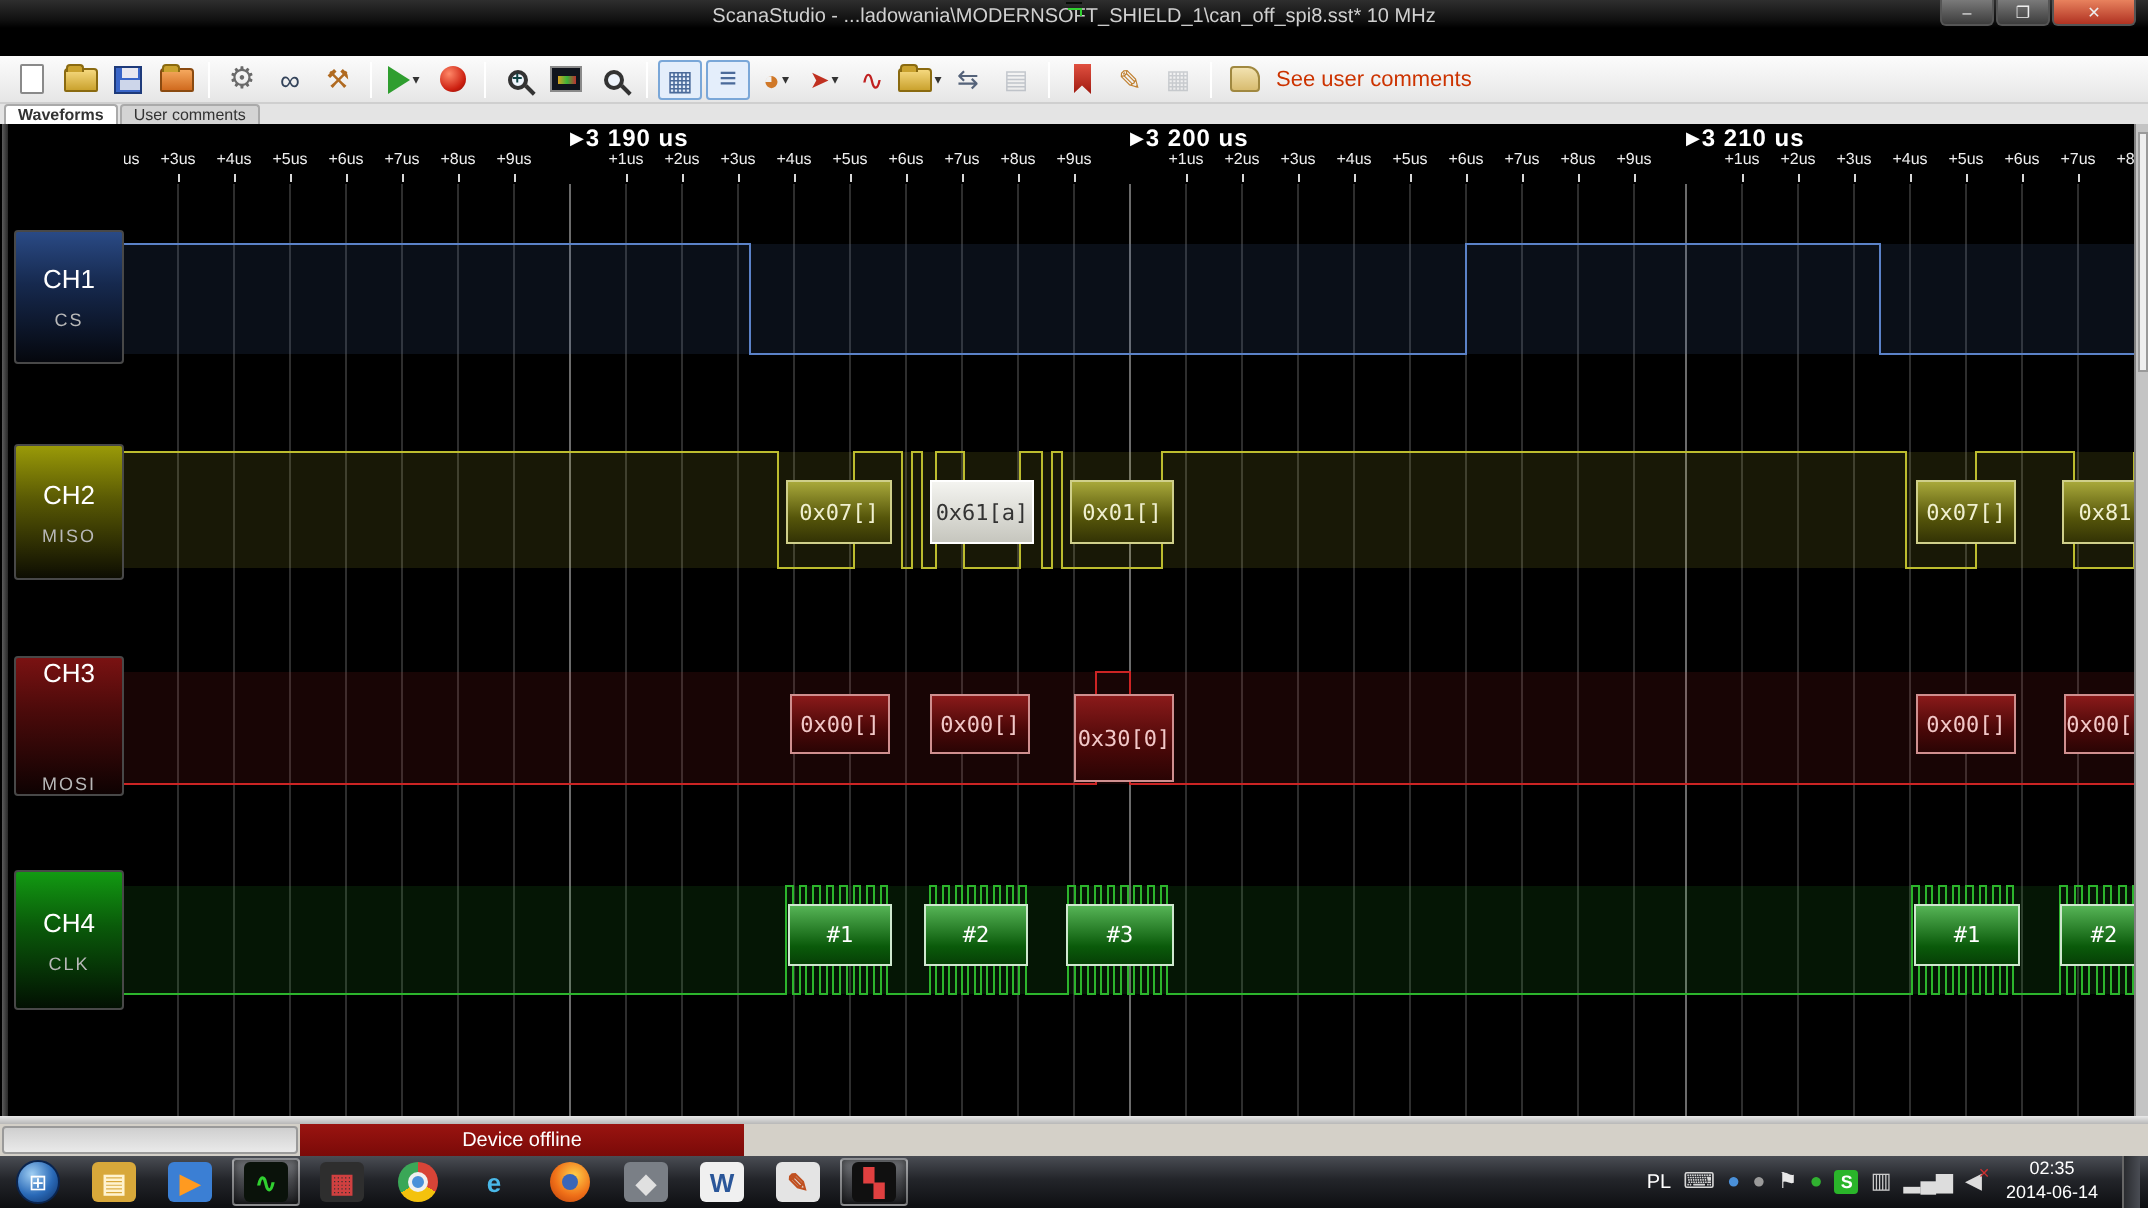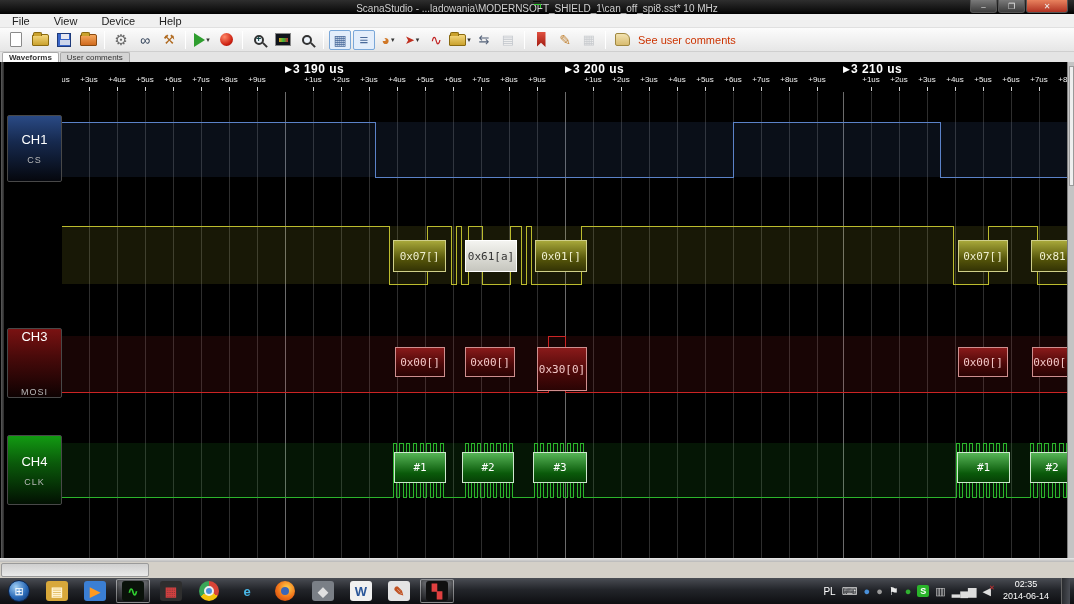--- a/index.html
+++ b/index.html
@@ -159,26 +159,20 @@
   <div id="titlebar">
     <div id="app-icon"></div>
     <div id="win-title">ScanaStudio - ...ladowania\MODERNSOFT_SHIELD_1\can_off_spi8.sst* 10 MHz</div>
     <div id="win-buttons">
       <div class="winbtn min">–</div>
       <div class="winbtn res">❐</div>
       <div class="winbtn close">✕</div>
     </div>
   </div>
 
-  <div id="menubar">
-    <span class="menu-item">File</span>
-    <span class="menu-item">View</span>
-    <span class="menu-item">Device</span>
-    <span class="menu-item">Help</span>
-  </div>
 
   <div id="toolbar">
 
     <div class="tb-item">
         <div class="i-page"></div>
       </div>
       <div class="tb-item">
         <div class="i-folder"></div>
       </div>
       <div class="tb-item">
@@ -389,20 +383,24 @@
         <div class="mtick" style="left: 949px;"></div>
         <div class="minor" style="left: 977px;">+7us</div>
         <div class="mtick" style="left: 977px;"></div>
         <div class="minor" style="left: 1005px;">+8us</div>
       </div>
     <div id="chan-col">
         <div class="chlbl c0" style="top: 53px; height: 67px;">
           <div class="nm">CH1</div>
           <div class="rl">CS</div>
         </div>
+        <div class="chlbl c1" style="top: 160px; height: 68px;">
+          <div class="nm">CH2</div>
+          <div class="rl">MISO</div>
+        </div>
         <div class="chlbl c2" style="top: 266px; height: 70px; justify-content: space-between;">
           <div class="nm">CH3</div>
           <div class="rl">MOSI</div>
         </div>
         <div class="chlbl c3" style="top: 373px; height: 70px;">
           <div class="nm">CH4</div>
           <div class="rl">CLK</div>
         </div>
       </div>
     <div id="byte-layer">
@@ -424,20 +422,21 @@
       </div>
     <div id="left-ridge"></div>
     <div id="v-scroll">
         <div id="v-thumb"></div>
       </div>
     <div id="wave-bottom"></div>
   </div>
 
   <div id="statusbar">
     <div id="st-progress"></div>
+    <div id="st-device">Device offline</div>
   </div>
 
   <div id="taskbar">
     <div class="tk-item">
         <div class="orb">⊞</div>
       </div>
       <div class="tk-item">
         <div class="tk-box" style="background: rgb(216, 168, 58); color: rgb(255, 243, 207); font-size: 13px;">▤</div>
       </div>
       <div class="tk-item">

